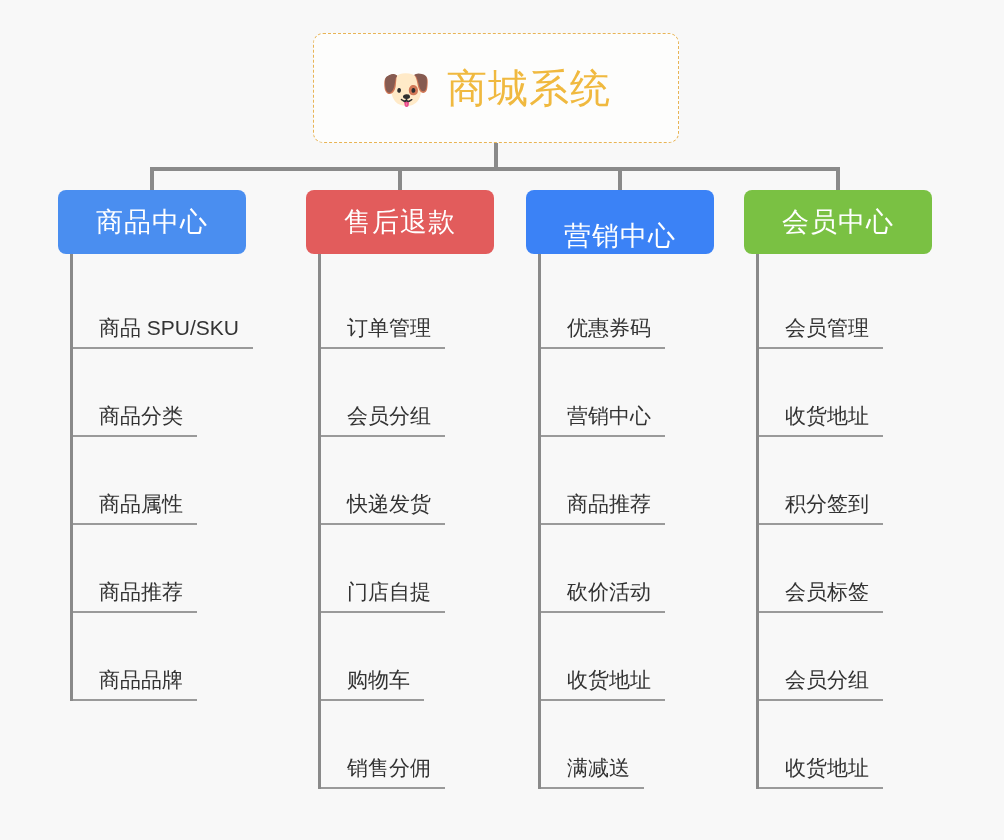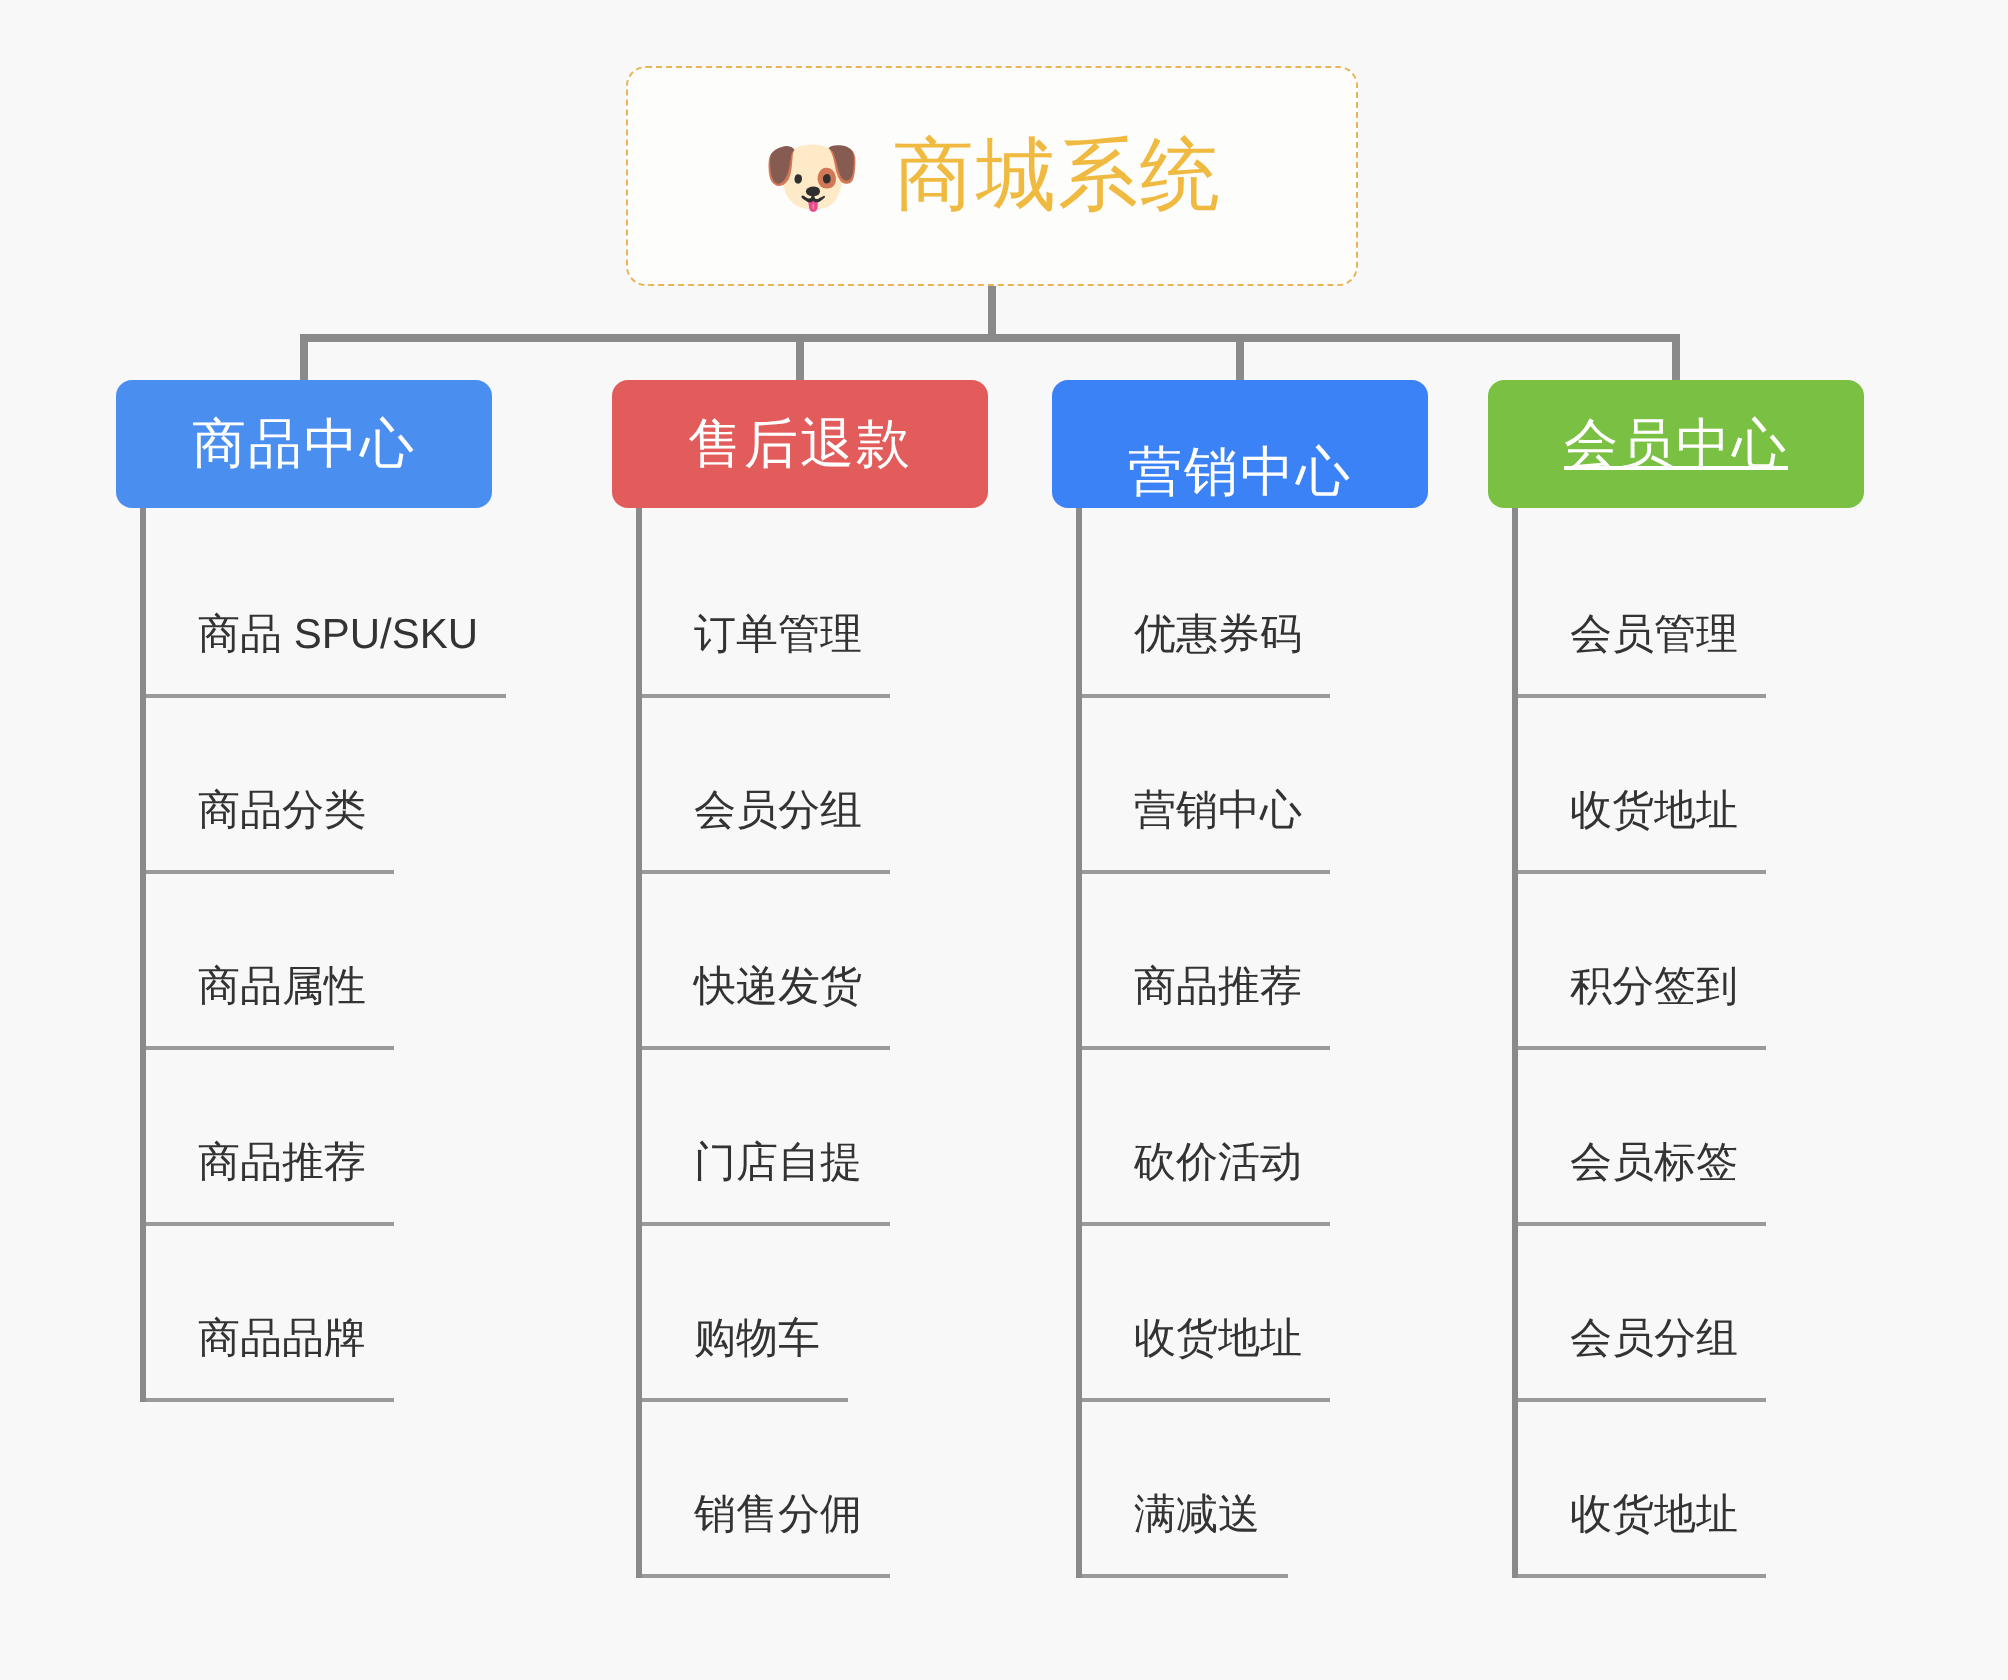--- a/index.html
+++ b/index.html
@@ -105,21 +105,21 @@
     display: flex;
     align-items: flex-end;
     padding-left: 24px;
     box-sizing: border-box;
   }
   .leaf-label {
     display: inline-block;
     font-size: 21px;
     color: #333333;
     line-height: 1;
-    padding: 0 14px 19px 2px;
+    padding: 0 14px 9px 2px;
     border-bottom: 2px solid #9a9a9a;
     white-space: nowrap;
   }
   
   .leaf-item::before {
     content: "";
     position: absolute;
     left: 0;
     bottom: 0;
     width: 26px;
@@ -211,21 +211,21 @@
           </div>
           <div class="leaf-item">
             <span class="leaf-label">收货地址</span>
           </div>
           <div class="leaf-item">
             <span class="leaf-label">满减送</span>
           </div>
         </div>
       </div>
       <div class="column" style="left: 744px;">
-        <div class="cat-box" style="background: rgb(122, 193, 67); text-decoration: underline;">
+        <div class="cat-box" style="background: rgb(122, 193, 67);">
           <span>会员中心</span>
         </div>
         <div class="leaf-list">
           <div class="leaf-item">
             <span class="leaf-label">会员管理</span>
           </div>
           <div class="leaf-item">
             <span class="leaf-label">收货地址</span>
           </div>
           <div class="leaf-item">

